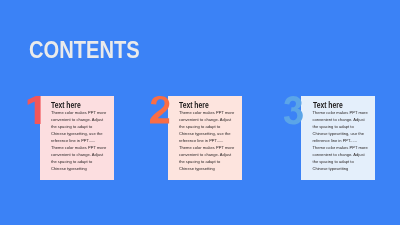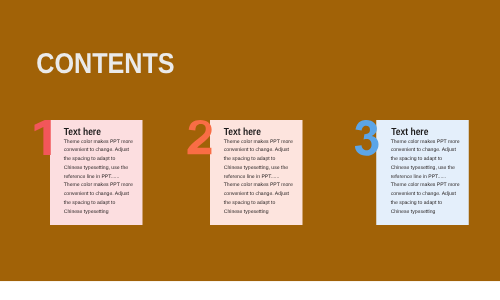--- a/index.html
+++ b/index.html
@@ -1,18 +1,18 @@
 <!DOCTYPE html>
 <html><head>
 <meta charset="utf-8">
 <style>
   html,body{margin:0;padding:0;}
   body{width:400px;height:225px;background:#ffffff;overflow:hidden;
        font-family:"Liberation Sans",sans-serif;-webkit-font-smoothing:antialiased;}
-  .slide{position:relative;width:400px;height:225px;background:#a16207;overflow:hidden;}
+  .slide{position:relative;width:400px;height:225px;background:#3b82f6;overflow:hidden;}
 
   .title{position:absolute;left:29px;top:38.5px;filter:blur(0px);font-size:23px;font-weight:bold;
          color:#EAEAEA;line-height:1;white-space:nowrap;
          transform:scaleX(0.875);transform-origin:left top;}
 
   .card{position:absolute;top:96px;width:74px;height:84px;}
   .card .bg{position:absolute;left:0;top:0;right:0;bottom:0;}
 
   .numerals{position:absolute;left:0;top:0;width:400px;height:225px;overflow:visible;}
 

